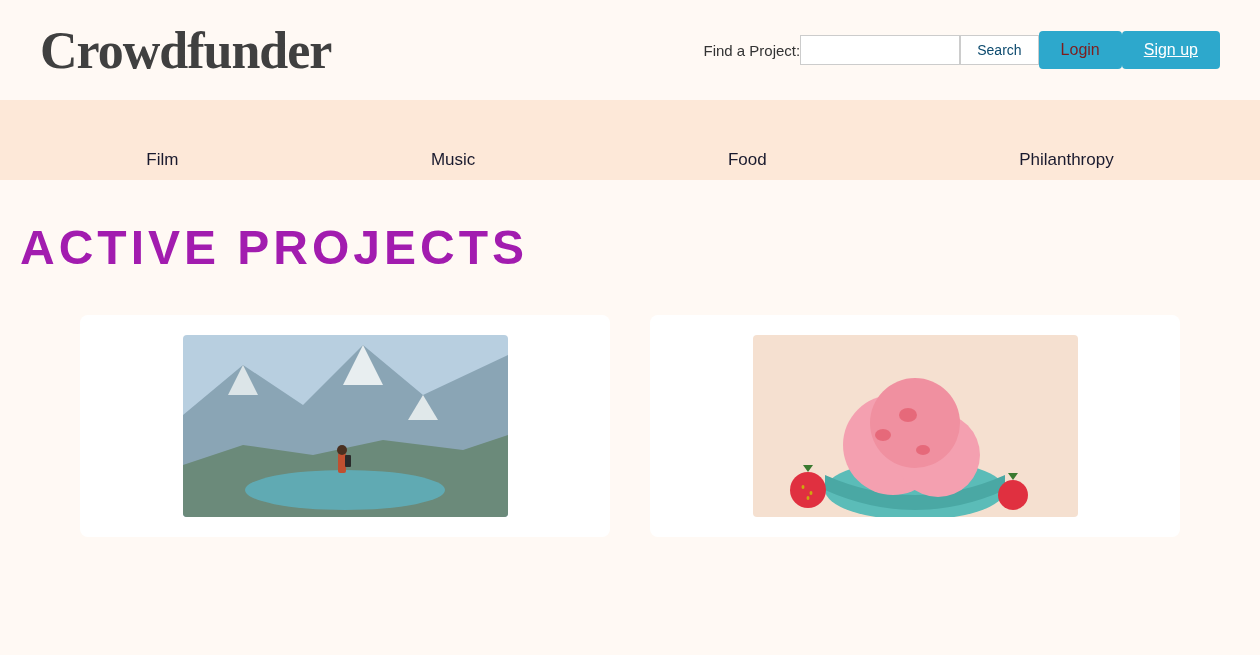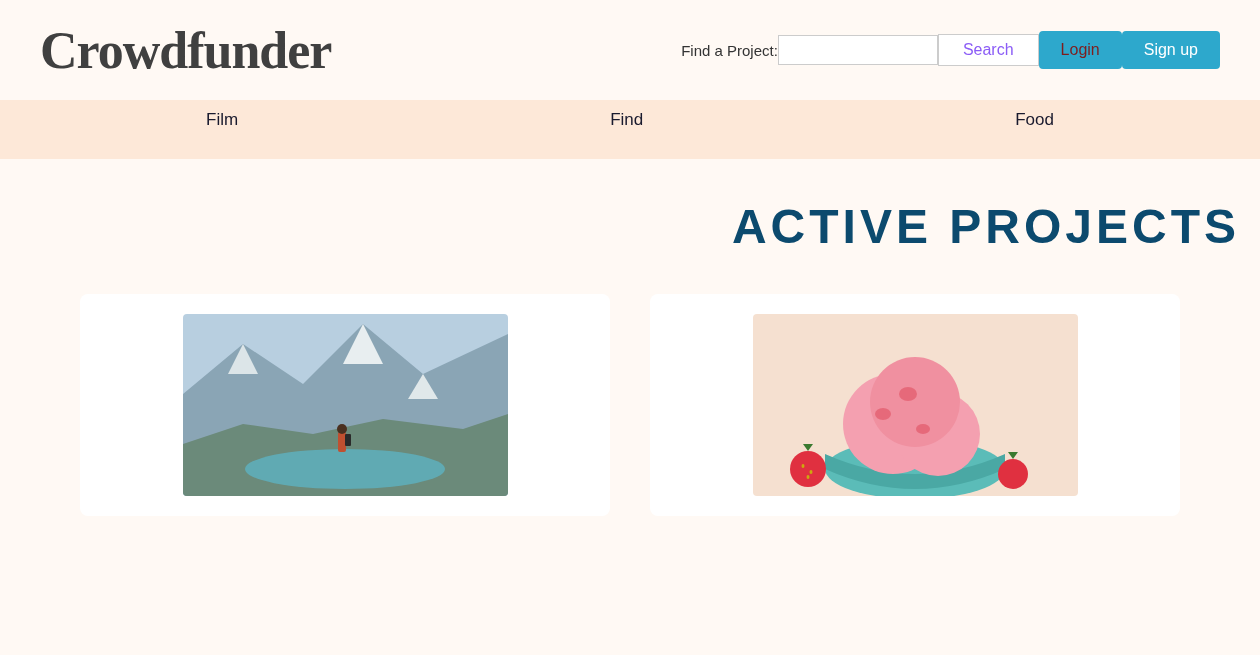--- a/index.html
+++ b/index.html
@@ -36,74 +36,75 @@
       border: 1px solid #ccc;
       padding: 6px 10px;
       font-size: 14px;
       width: 160px;
       outline: none;
       background: #fff;
     }
     .search-btn {
       background: #fff;
       border: 1px solid #ccc;
-      padding: 6px 24px;
-      font-size: 16px;
-      cursor: pointer;
-      color: #8b5cf6;
+      padding: 6px 16px;
+      font-size: 14px;
+      cursor: pointer;
+      color: #0c4a6e;
     }
     .login-btn {
       background: #2da8cc;
       color: #7f1d1d;
       border: none;
       padding: 10px 22px;
       font-size: 16px;
       cursor: pointer;
       border-radius: 4px;
     }
     .signup-btn {
       background: #2da8cc;
       color: #fff;
       border: none;
       padding: 10px 22px;
       font-size: 16px;
       cursor: pointer;
       border-radius: 4px;
+      text-decoration: underline;
     }
 
     
     .nav {
       background: #fde8d8;
       display: flex;
-      align-items: flex-start;
+      align-items: flex-end;
       justify-content: space-around;
       padding: 0 20px;
-      height: 59px;
+      height: 80px;
     }
     .nav-item {
       color: #1a1a2e;
       font-size: 17px;
       font-weight: 400;
       cursor: pointer;
       padding: 10px 16px;
       white-space: nowrap;
       text-decoration: none;
     }
 
     
     .main {
       background: #fff9f4;
       padding: 40px 20px 0;
     }
     .page-title {
-      text-align: right;
+      text-align: left;
       font-size: 48px;
       font-weight: 900;
       letter-spacing: 4px;
-      color: #0c4a6e;
+      color: #a21caf;
       margin-bottom: 40px;
       font-family: Arial, sans-serif;
     }
 
     
     .projects-row {
       display: flex;
       gap: 0;
       padding: 0 40px;
     }
@@ -159,22 +160,23 @@
     <label class="find-label">Find a Project:</label>
     <input class="search-input" type="text" style="">
     <button class="search-btn">Search</button>
     <button class="login-btn">Login</button>
     <button class="signup-btn">Sign up</button>
   </div>
 </header>
 
 <nav class="nav">
   <a class="nav-item" href="#">Film</a>
-  <a class="nav-item" href="#">Find</a>
+  <a class="nav-item" href="#">Music</a>
   <a class="nav-item" href="#">Food</a>
+  <a class="nav-item" href="#">Philanthropy</a>
 </nav>
 
 <main class="main">
   <h1 class="page-title">ACTIVE PROJECTS</h1>
 
   <div class="projects-row">
 
     <div class="project-card">
       <div class="mountain-img">
         <svg viewBox="0 0 325 182" xmlns="http://www.w3.org/2000/svg">

